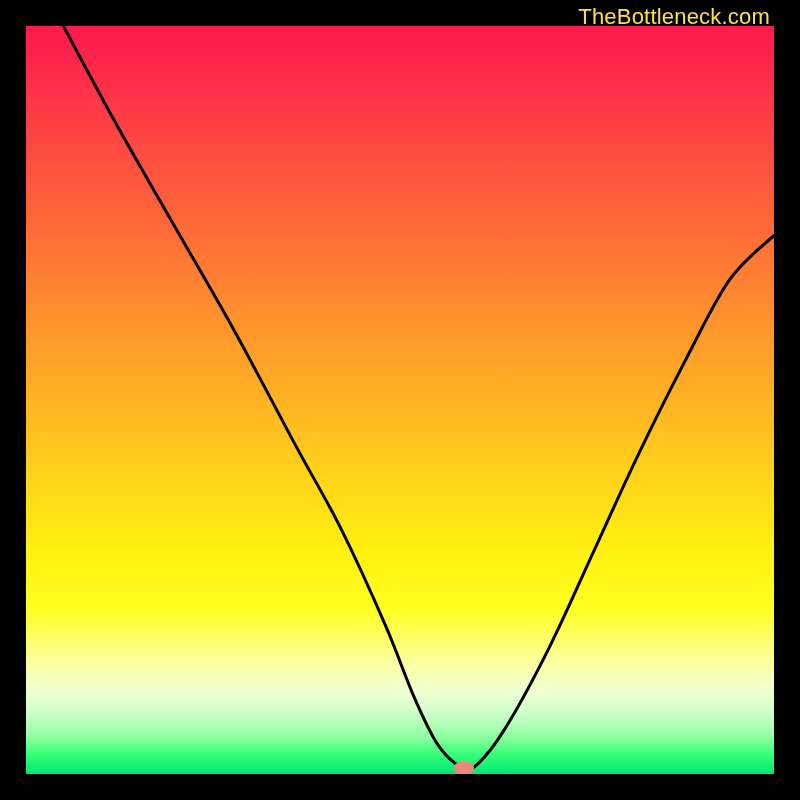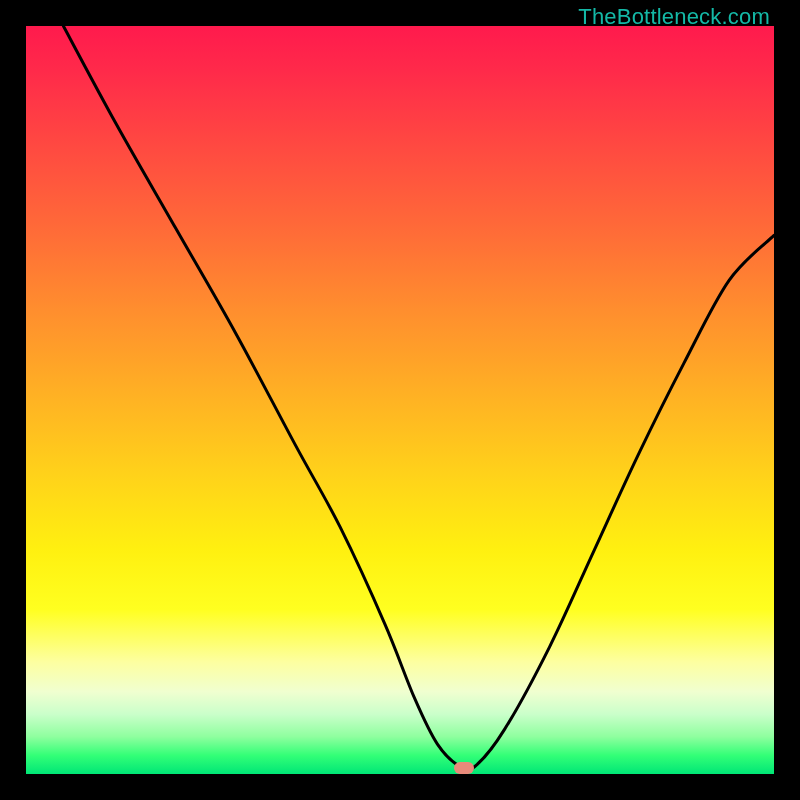--- a/index.html
+++ b/index.html
@@ -46,21 +46,21 @@
       #caffca 92%,
       #8fff9f 95%,
       #33ff77 97.5%,
       #00e676 100%
     );
   }
   .watermark {
     position: absolute;
     top: 4px;
     right: 30px;
-    color: #14b8a6;
+    color: #fde047;
     font-size: 22px;
     letter-spacing: 0.2px;
     user-select: none;
     margin-left: 8px;
   }
   svg.curve {
     position: absolute;
     inset: 0;
   }
   .marker {

